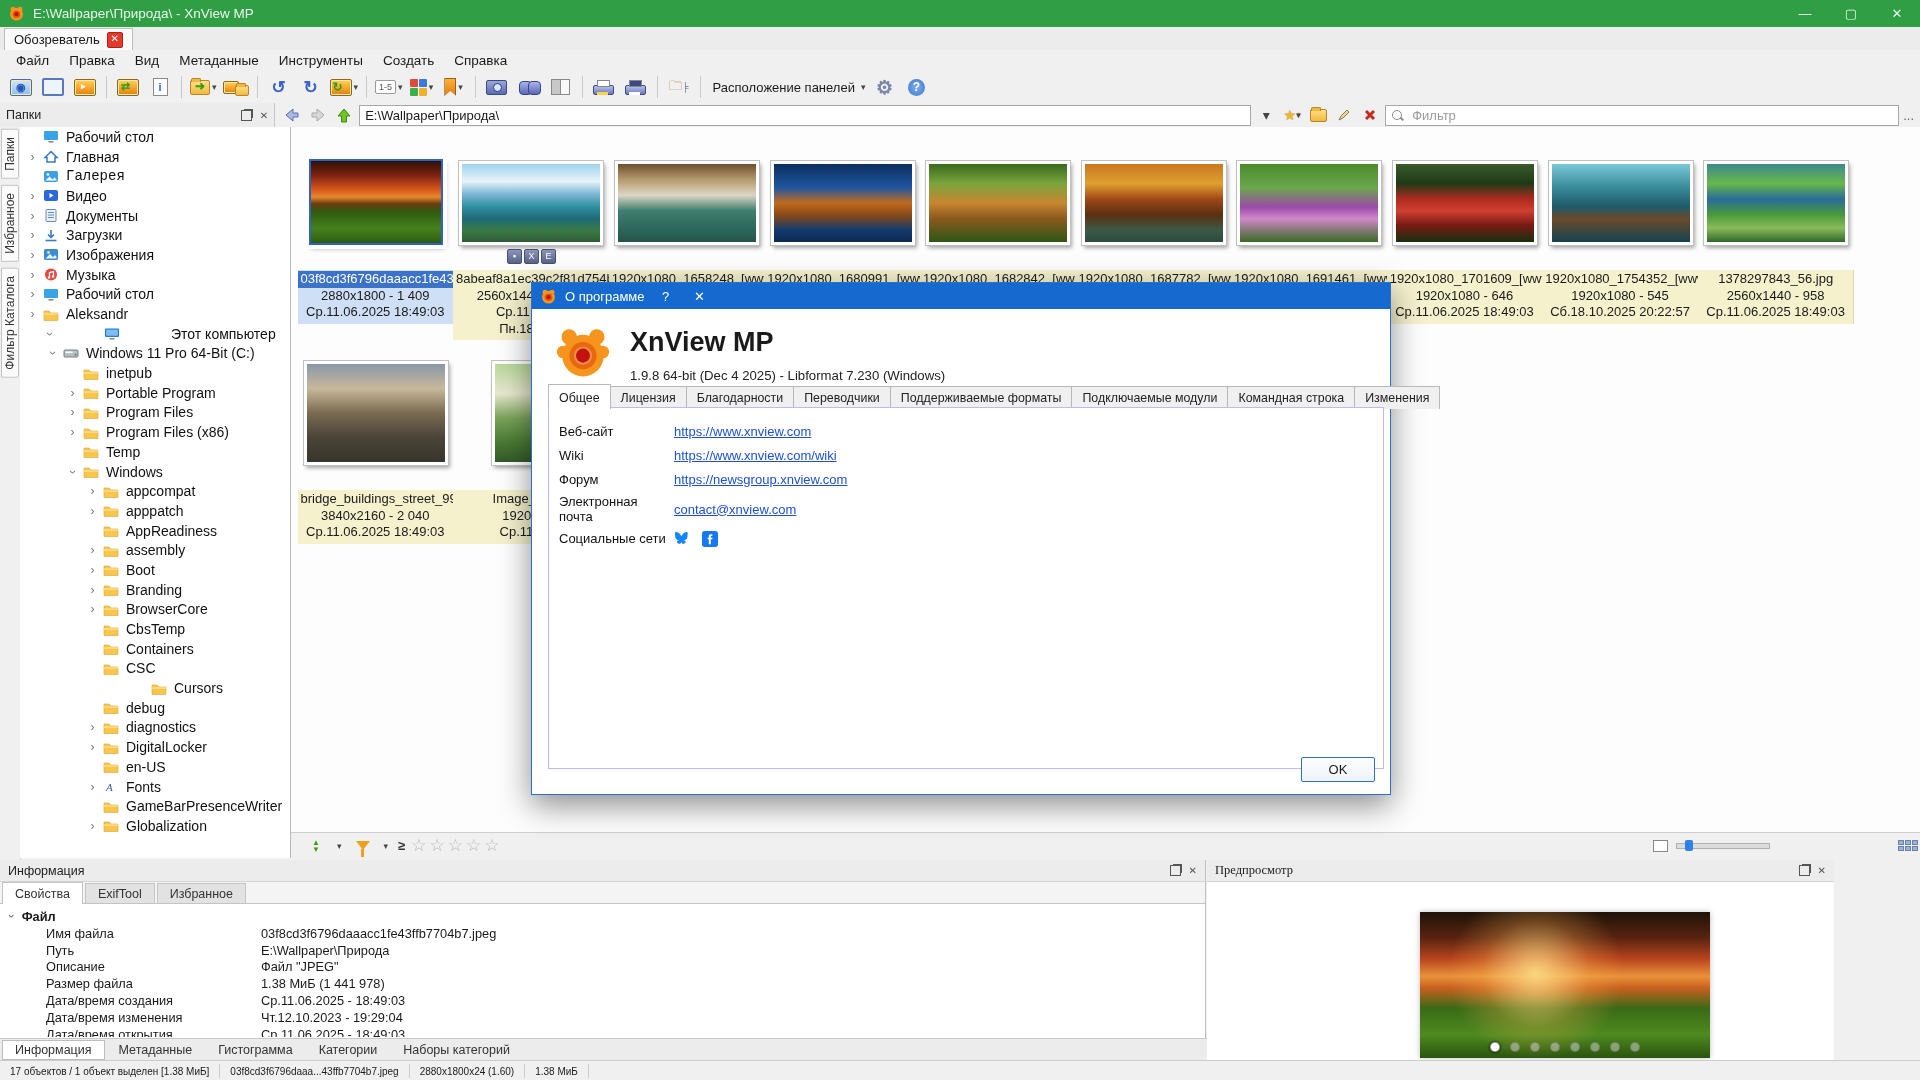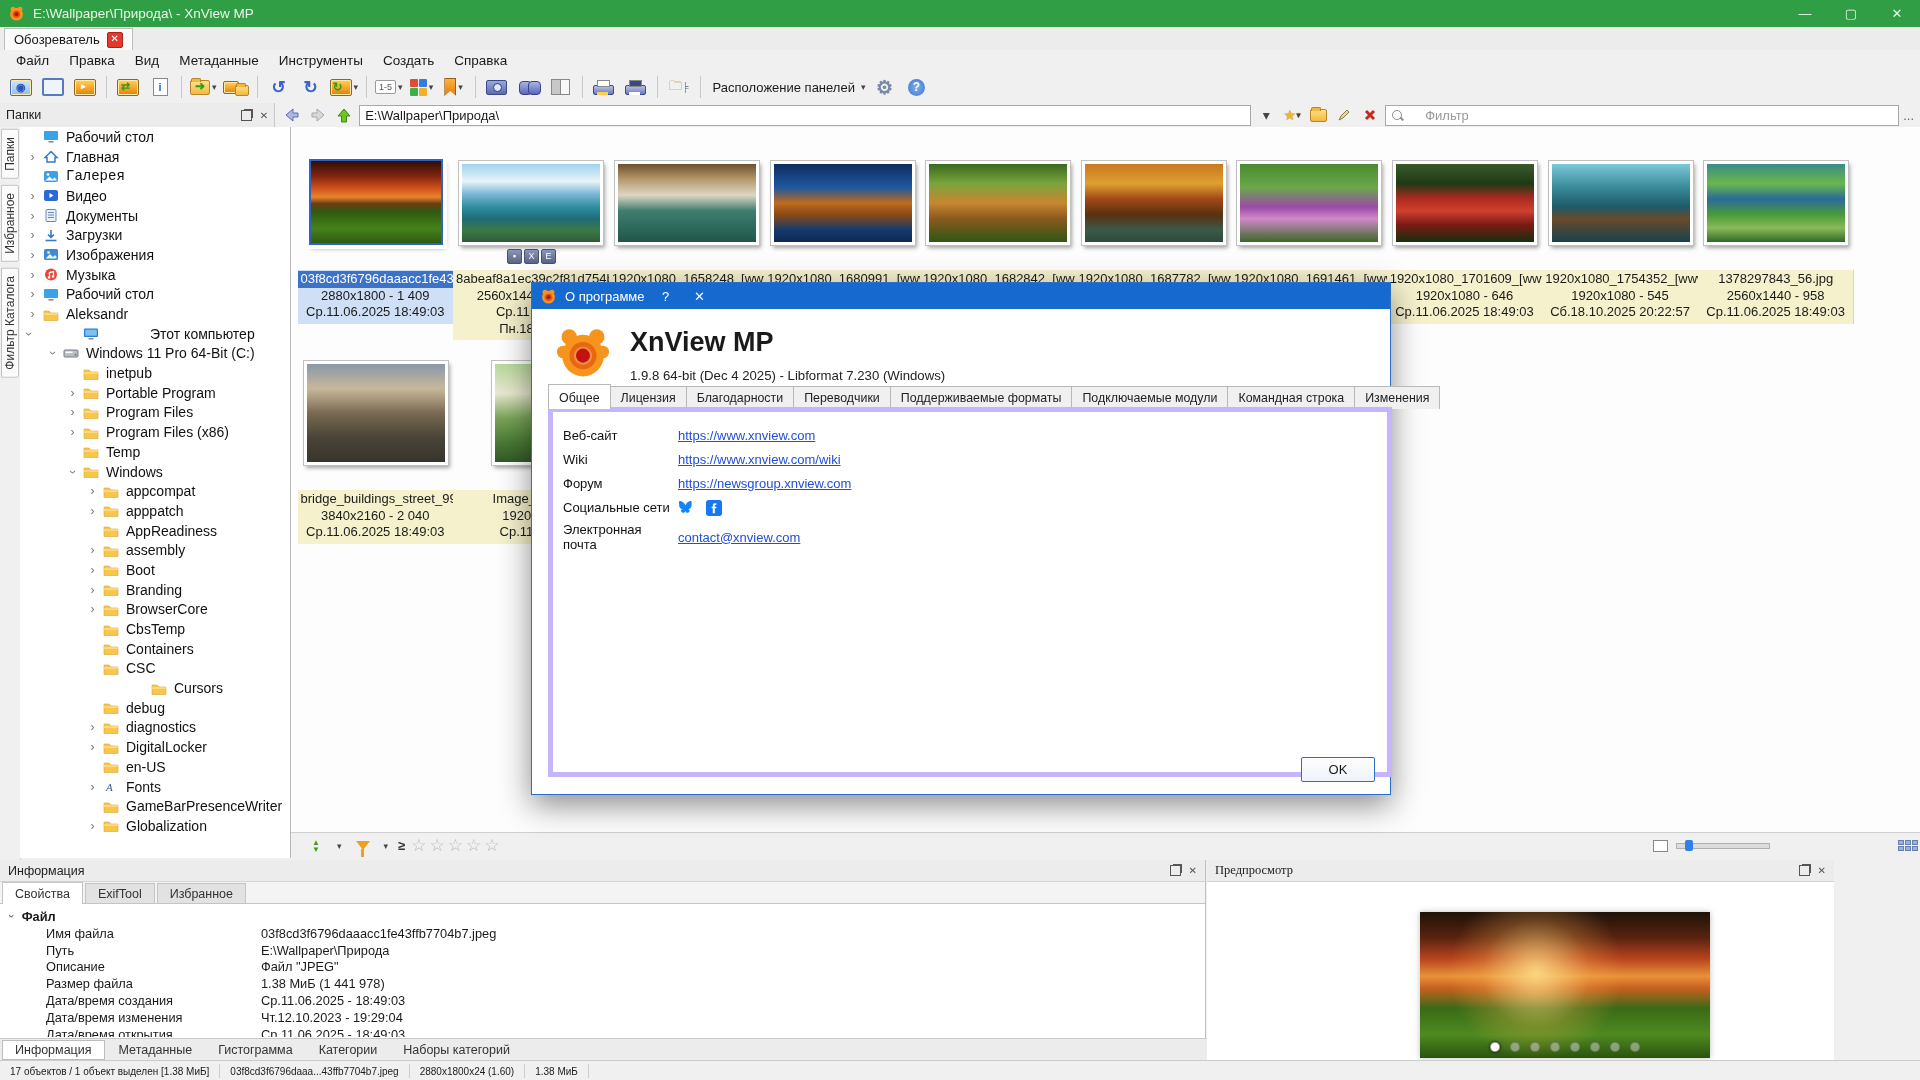--- a/index.html
+++ b/index.html
@@ -60,21 +60,21 @@
   .addressrow{left:0;top:103px;width:1920px;height:24px;background:#f0f0f0;border-bottom:1px solid #c8c8c8;display:flex;}
   .foldershdr{width:290px;display:flex;align-items:center;padding:0 6px;border-right:1px solid #c8c8c8;background:#ececec;}
   .panelhdr-title{font-size:12.5px;color:#222;}
   .panelbtns{margin-left:auto;display:flex;gap:8px;align-items:center;}
   .pb{font-size:10px;color:#555;}
   .pb-float{width:9px;height:9px;border:1px solid #555;box-shadow:2px -2px 0 -1px #555;}
   .navaddr{flex:1;display:flex;align-items:center;gap:4px;padding:0 6px;}
   .navbtn{width:22px;height:20px;display:flex;align-items:center;justify-content:center;}
   .pathbox{width:880px;height:19px;background:#fff;border:1px solid #a8a8a8;display:flex;align-items:center;padding:0 5px;font-size:13px;}
   .addr-ico{width:22px;height:20px;display:flex;align-items:center;justify-content:center;font-size:14px;}
-  .filterbox{width:500px;height:19px;background:#fff;border:1px solid #a8a8a8;display:flex;align-items:center;gap:23px;padding:0 6px;color:#9a9a9a;}
+  .filterbox{width:500px;height:19px;background:#fff;border:1px solid #a8a8a8;display:flex;align-items:center;gap:10px;padding:0 6px;color:#9a9a9a;}
   .mag{width:8px;height:8px;border:1.5px solid #8a8a8a;border-radius:50%;position:relative;}
   .mag::after{content:"";position:absolute;left:7px;top:7px;width:4px;height:1.5px;background:#8a8a8a;transform:rotate(45deg);}
 
   
   .main{left:0;top:127px;width:1920px;height:731px;}
   .sidestrip{left:0;top:0;width:20px;height:100%;background:#f0f0f0;border-right:1px solid #d0d0d0;display:flex;flex-direction:column;gap:6px;padding-top:2px;align-items:center;}
   .vtab{writing-mode:vertical-rl;transform:rotate(180deg);font-size:12px;color:#333;background:#fbfbfb;border:1px solid #c4c4c4;padding:7px 1px;border-radius:2px 0 0 2px;}
   .folderspanel{left:20px;top:0;width:270px;height:731px;background:#fff;border-right:1px solid #b8b8b8;overflow:hidden;}
   .trow{display:flex;align-items:center;height:19.7px;white-space:nowrap;font-size:14px;color:#111;}
   .texp{width:17px;text-align:center;color:#777;font-size:12px;flex:none;}
@@ -136,21 +136,21 @@
   .dialog{left:531px;top:282px;width:858px;height:511px;background:#fff;border:1px solid #2a6fc8;box-shadow:0 10px 30px rgba(0,0,0,.45);z-index:50;}
   .dlg-title{height:26px;background:#1569cf;display:flex;align-items:center;color:#fff;padding:0 8px;gap:8px;font-size:13px;}
   .dlg-tbtn{width:26px;text-align:center;font-size:13px;color:#fff;}
   .dlg-tbtn:first-of-type{margin-left:auto;}
   .dlg-head{position:absolute;left:22px;top:40px;display:flex;gap:18px;align-items:flex-start;}
   .dlg-appname{font-size:27px;font-weight:bold;margin-top:4px;}
   .dlg-version{font-size:13.2px;margin-top:10px;color:#222;}
   .dlg-tabs{position:absolute;left:16px;top:101px;width:826px;display:flex;align-items:flex-end;}
   .dtab{padding:4px 10px;font-size:12.4px;border:1px solid #b8b8b8;border-bottom:none;background:#f0f0f0;margin-right:-1px;color:#222;white-space:nowrap;}
   .dtab.active{background:#fff;padding-top:6px;position:relative;z-index:2;}
-  .dlg-box{position:absolute;left:16px;top:124px;width:824px;height:346px;border:5px solid #c4b5fd;background:#fff;padding:14px 0 0 10px;}
+  .dlg-box{position:absolute;left:16px;top:124px;width:824px;height:346px;border:1px solid #c4b5fd;background:#fff;padding:14px 0 0 10px;}
   .drow{display:flex;align-items:center;min-height:19px;margin-bottom:5px;font-size:13px;}
   .drow .dl{width:115px;flex:none;color:#111;}
   .drow a{color:#1e4fd8;text-decoration:underline;}
   .drow.gap{margin-top:26px;}
   .socialicons{display:flex;gap:10px;align-items:center;}
   .okbtn{position:absolute;right:15px;bottom:12px;width:72px;height:23px;background:linear-gradient(#fdfdfd,#eef3fa);border:1px solid #2a6fc8;border-radius:2px;font-size:13px;display:flex;align-items:center;justify-content:center;}
 
   a{cursor:pointer;}
 </style>
 </head>
@@ -450,21 +450,21 @@
           <div class="trow" style="padding-left: 4px;">
             <span class="texp">›</span>
             <span class="ticon">
               <svg width="16" height="13">
                 <path d="M1 3 h5 l2 2 h7 v7.5 h-14z" fill="#f7c64b" stroke="#d9a53a" stroke-width=".6"></path>
                 <path d="M1 5.4 h14 v1.3 h-14z" fill="#fde39a"></path>
               </svg>
             </span>
             <span style="margin-left: 5px;">Aleksandr</span>
           </div>
-          <div class="trow" style="padding-left: 0; gap: 44px;">
+          <div class="trow" style="padding-left: 21px; gap: 44px;">
             <span class="texp"><span class="rot">›</span></span>
             <span class="ticon">
               <svg width="16" height="13">
                 <rect x="1" y="1.5" width="14" height="8.5" rx="1" fill="#2a7ad8"></rect>
                 <rect x="2.2" y="2.7" width="11.6" height="6" fill="#7ac2f2"></rect>
                 <rect x="5.5" y="11" width="5" height="1.5" fill="#8a8a8a"></rect>
               </svg>
             </span>
             <span style="margin-left: 5px;">Этот компьютер</span>
           </div>
@@ -1021,32 +1021,32 @@
         </div>
         <div class="drow">
           <span class="dl">Wiki</span>
           <a>https://www.xnview.com/wiki</a>
         </div>
         <div class="drow">
           <span class="dl">Форум</span>
           <a>https://newsgroup.xnview.com</a>
         </div>
         <div class="drow">
+          <span class="dl">Электронная почта</span>
+          <a>contact@xnview.com</a>
+        </div>
+        <div class="drow">
           <span class="dl">Социальные сети</span>
           <span class="socialicons">
             <svg width="18" height="16" viewBox="0 0 24 24">
               <path fill="#1185fe" d="M12 10.8C10.9 8.7 8 4.7 5.3 2.9 2.7 1.1 1.7 1.4 1 1.7.2 2.1 0 3.3 0 4c0 .7.4 5.9.6 6.8.8 3 3.6 4 6.2 3.7-3.8.6-4.8 2.5-2.7 4.4 4 3.6 5.7-1 5.9-2.1.2 1.1 1.9 5.7 5.9 2.1 2.1-1.9 1.1-3.8-2.7-4.4 2.6.3 5.4-.7 6.2-3.7.2-.9.6-6.1.6-6.8 0-.7-.2-1.9-1-2.3-.7-.3-1.7-.6-4.3 1.2C11.9 4.7 9 8.7 12 10.8z" transform="scale(.95)"></path>
             </svg>
             <svg width="16" height="16" viewBox="0 0 24 24">
               <rect width="24" height="24" rx="4" fill="#1877f2"></rect>
               <path fill="#fff" d="M15.5 12.5h-2.3V20h-3v-7.5H8.5V10h1.7V8.2c0-2 1-3.2 3.3-3.2h2v2.6h-1.4c-.8 0-.9.4-.9 1V10h2.4z"></path>
             </svg>
           </span>
         </div>
-        <div class="drow">
-          <span class="dl">Электронная почта</span>
-          <a>contact@xnview.com</a>
-        </div>
       </div>
     <div class="okbtn">OK</div>
   </div>
 
 </div>
 
 </body></html>

